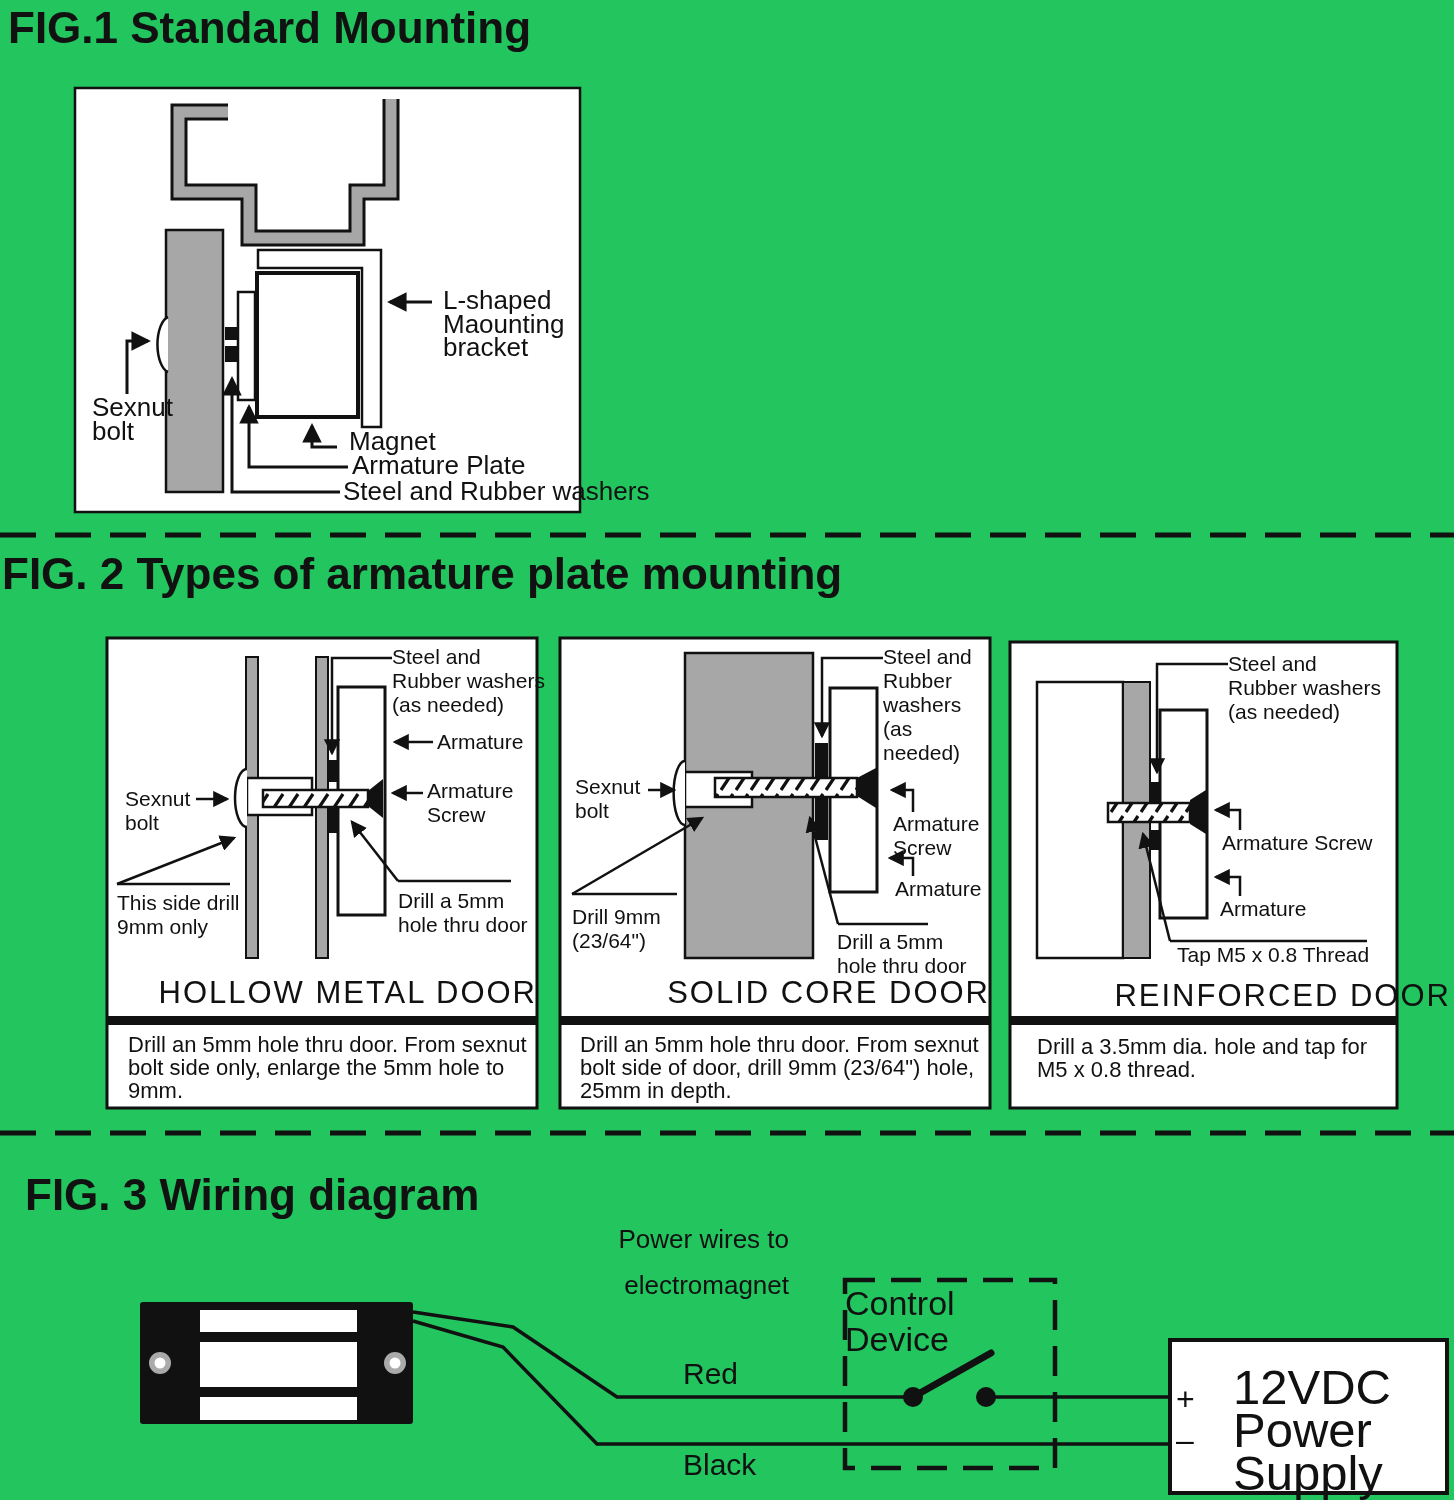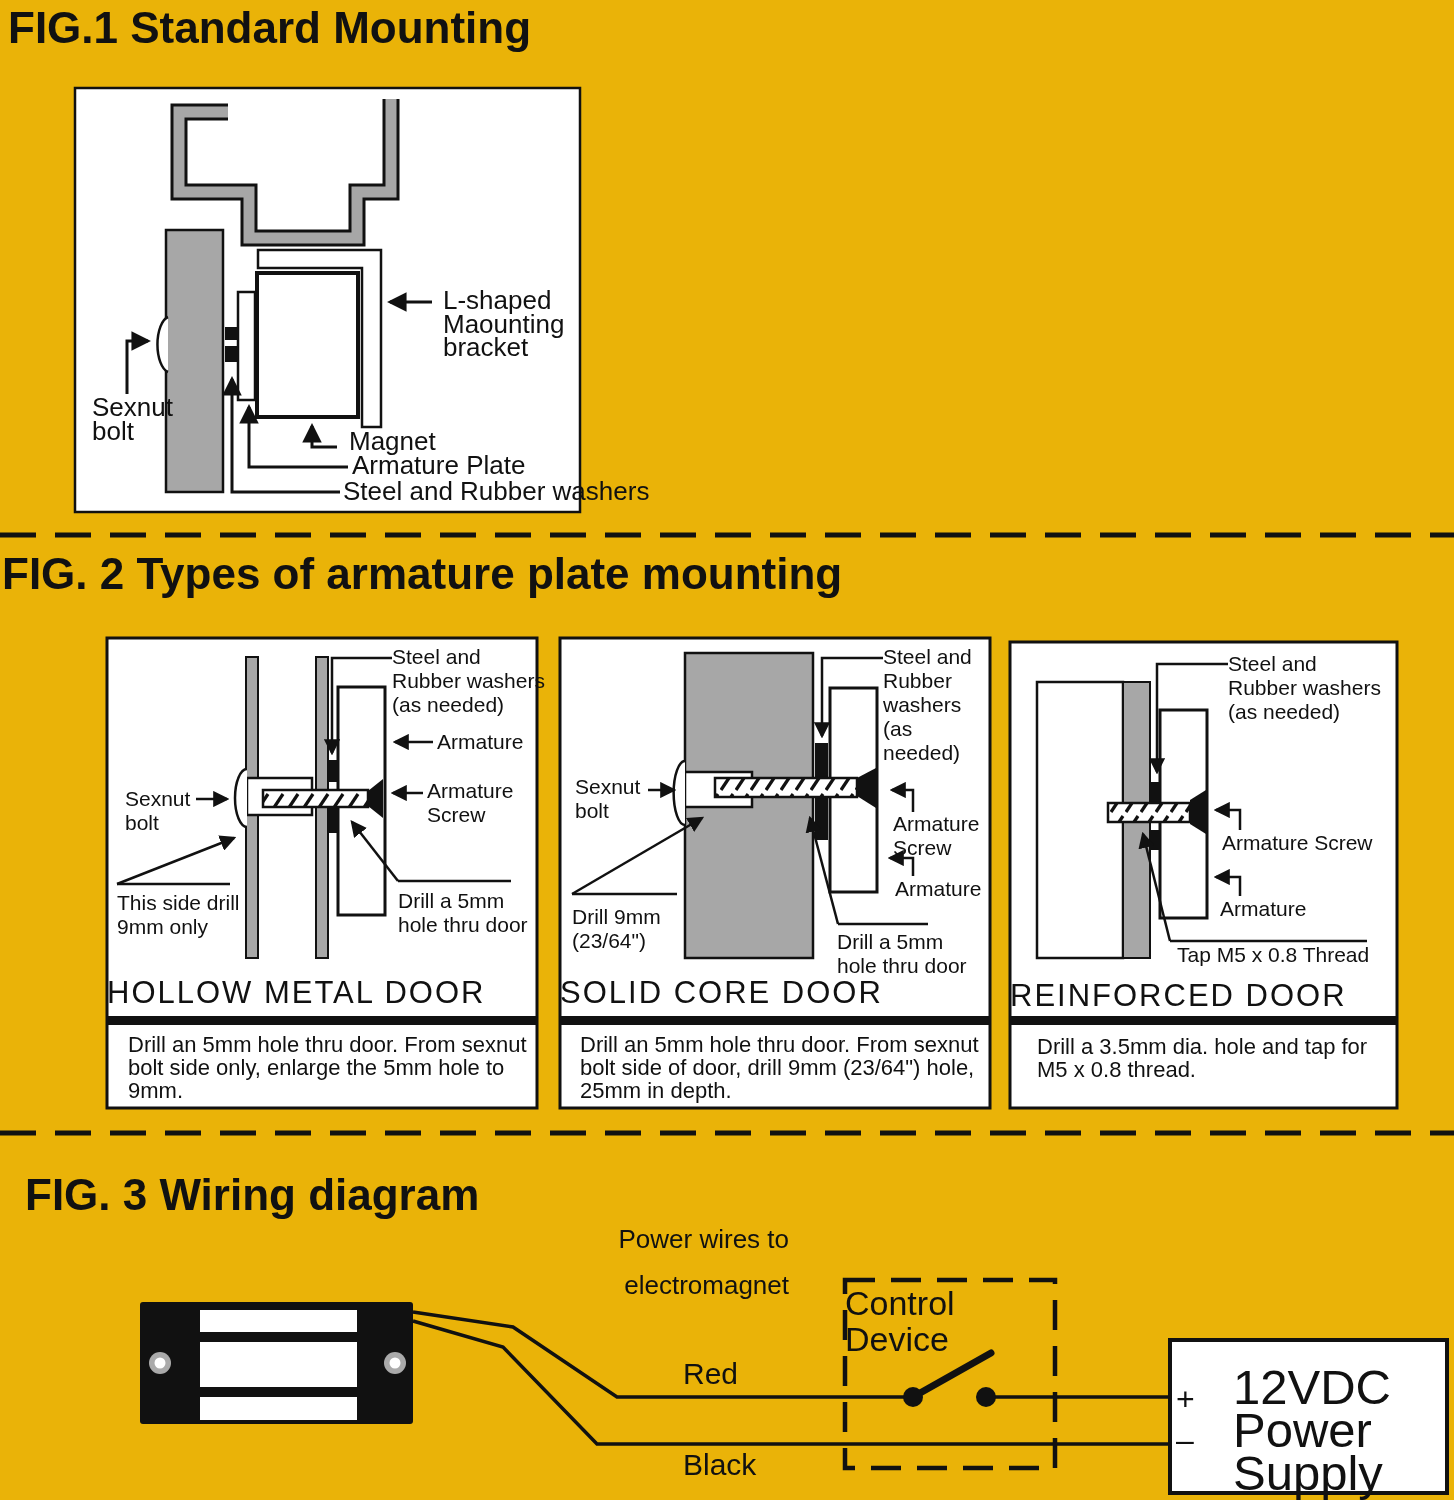--- a/index.html
+++ b/index.html
@@ -1,22 +1,22 @@
 <!DOCTYPE html>
 <html><head>
 <meta charset="utf-8">
 <style>
   html,body{margin:0;padding:0;background:#fff;}
-  #canvas{position:relative;width:1454px;height:1500px;background:#eab308;overflow:hidden;
+  #canvas{position:relative;width:1454px;height:1500px;background:#22c55e;overflow:hidden;
           font-family:"Liberation Sans", sans-serif;color:#111;}
   #art{position:absolute;left:0;top:0;}
   .ttl{position:absolute;font-weight:bold;font-size:44px;line-height:46px;letter-spacing:0px;white-space:pre;}
   .lbl{position:absolute;font-size:21px;line-height:24px;white-space:pre-line;}
   .lbl1{position:absolute;font-size:26px;line-height:23.5px;white-space:pre-line;}
-  .ptitle{position:absolute;font-size:31px;line-height:32px;letter-spacing:2px;text-align:left;white-space:pre;}
+  .ptitle{position:absolute;font-size:31px;line-height:32px;letter-spacing:2px;text-align:right;white-space:pre;}
   .cap{position:absolute;font-size:22px;line-height:23px;white-space:pre-line;}
   .big{position:absolute;font-size:26px;line-height:46px;text-align:right;white-space:pre-line;}
   .wire{position:absolute;font-size:30px;line-height:30px;white-space:pre;}
   .ctrl{position:absolute;font-size:34px;line-height:36px;text-align:left;white-space:pre-line;}
   .psu{position:absolute;font-size:49px;line-height:43px;white-space:pre-line;margin-left:15px;}
   .term{position:absolute;font-size:32px;line-height:32px;white-space:pre;}
 </style>
 </head>
 <body>
 

